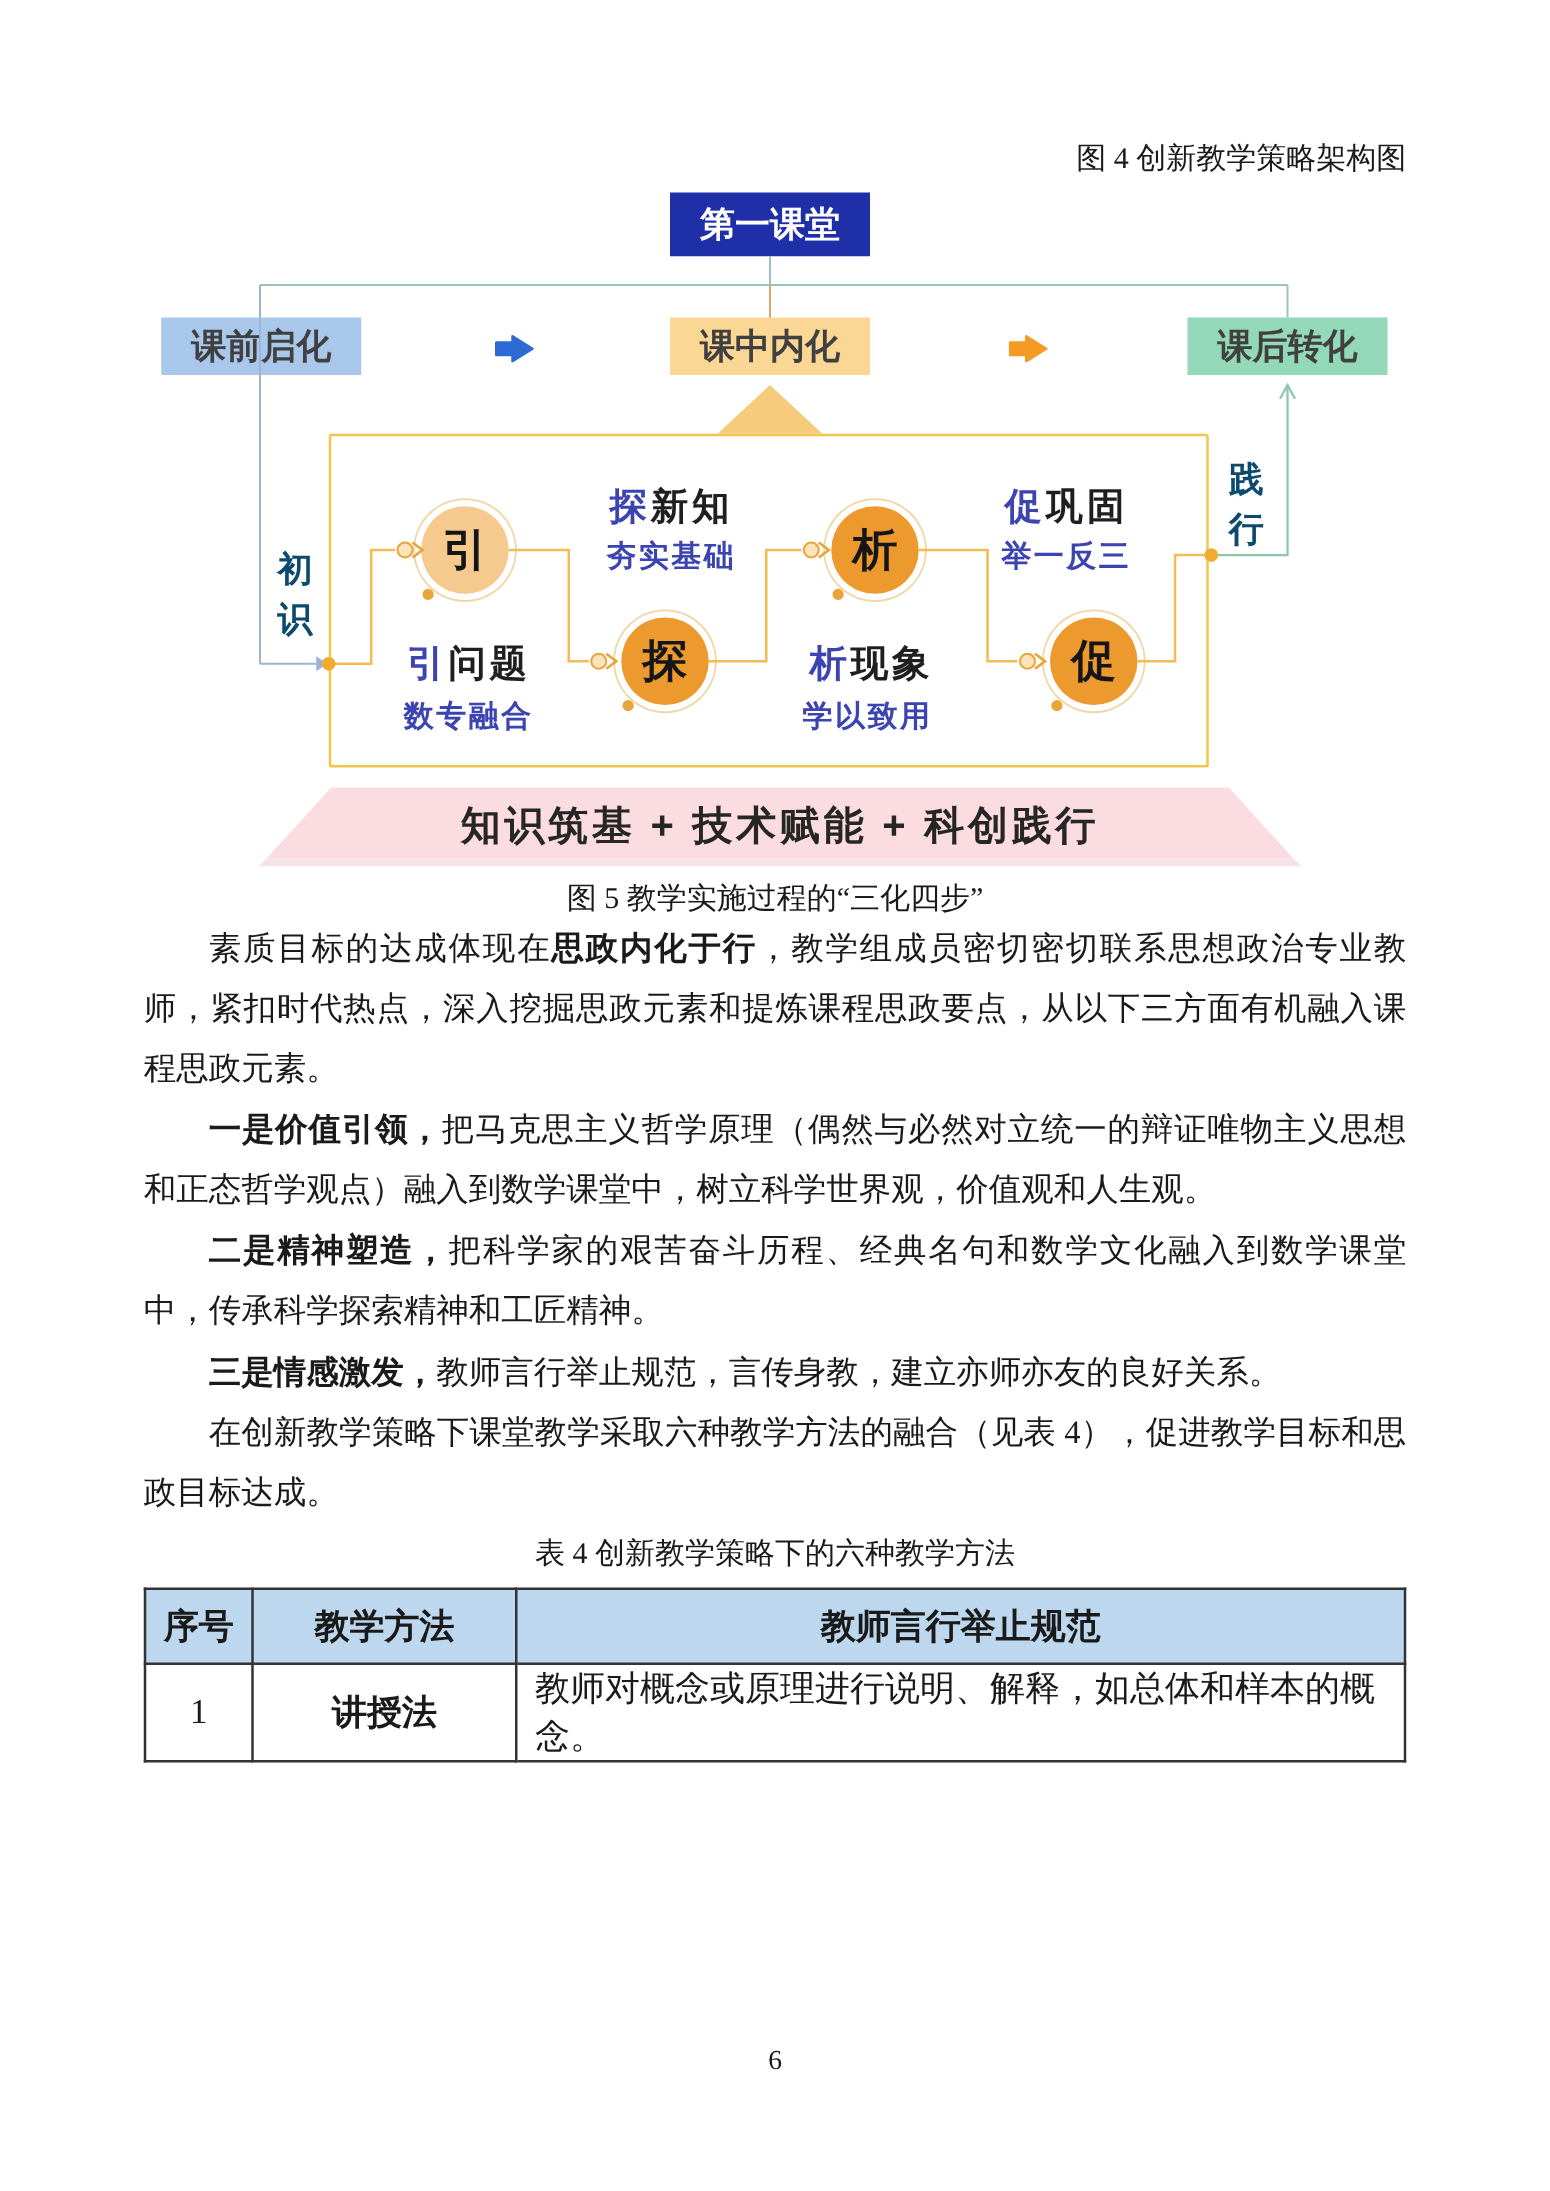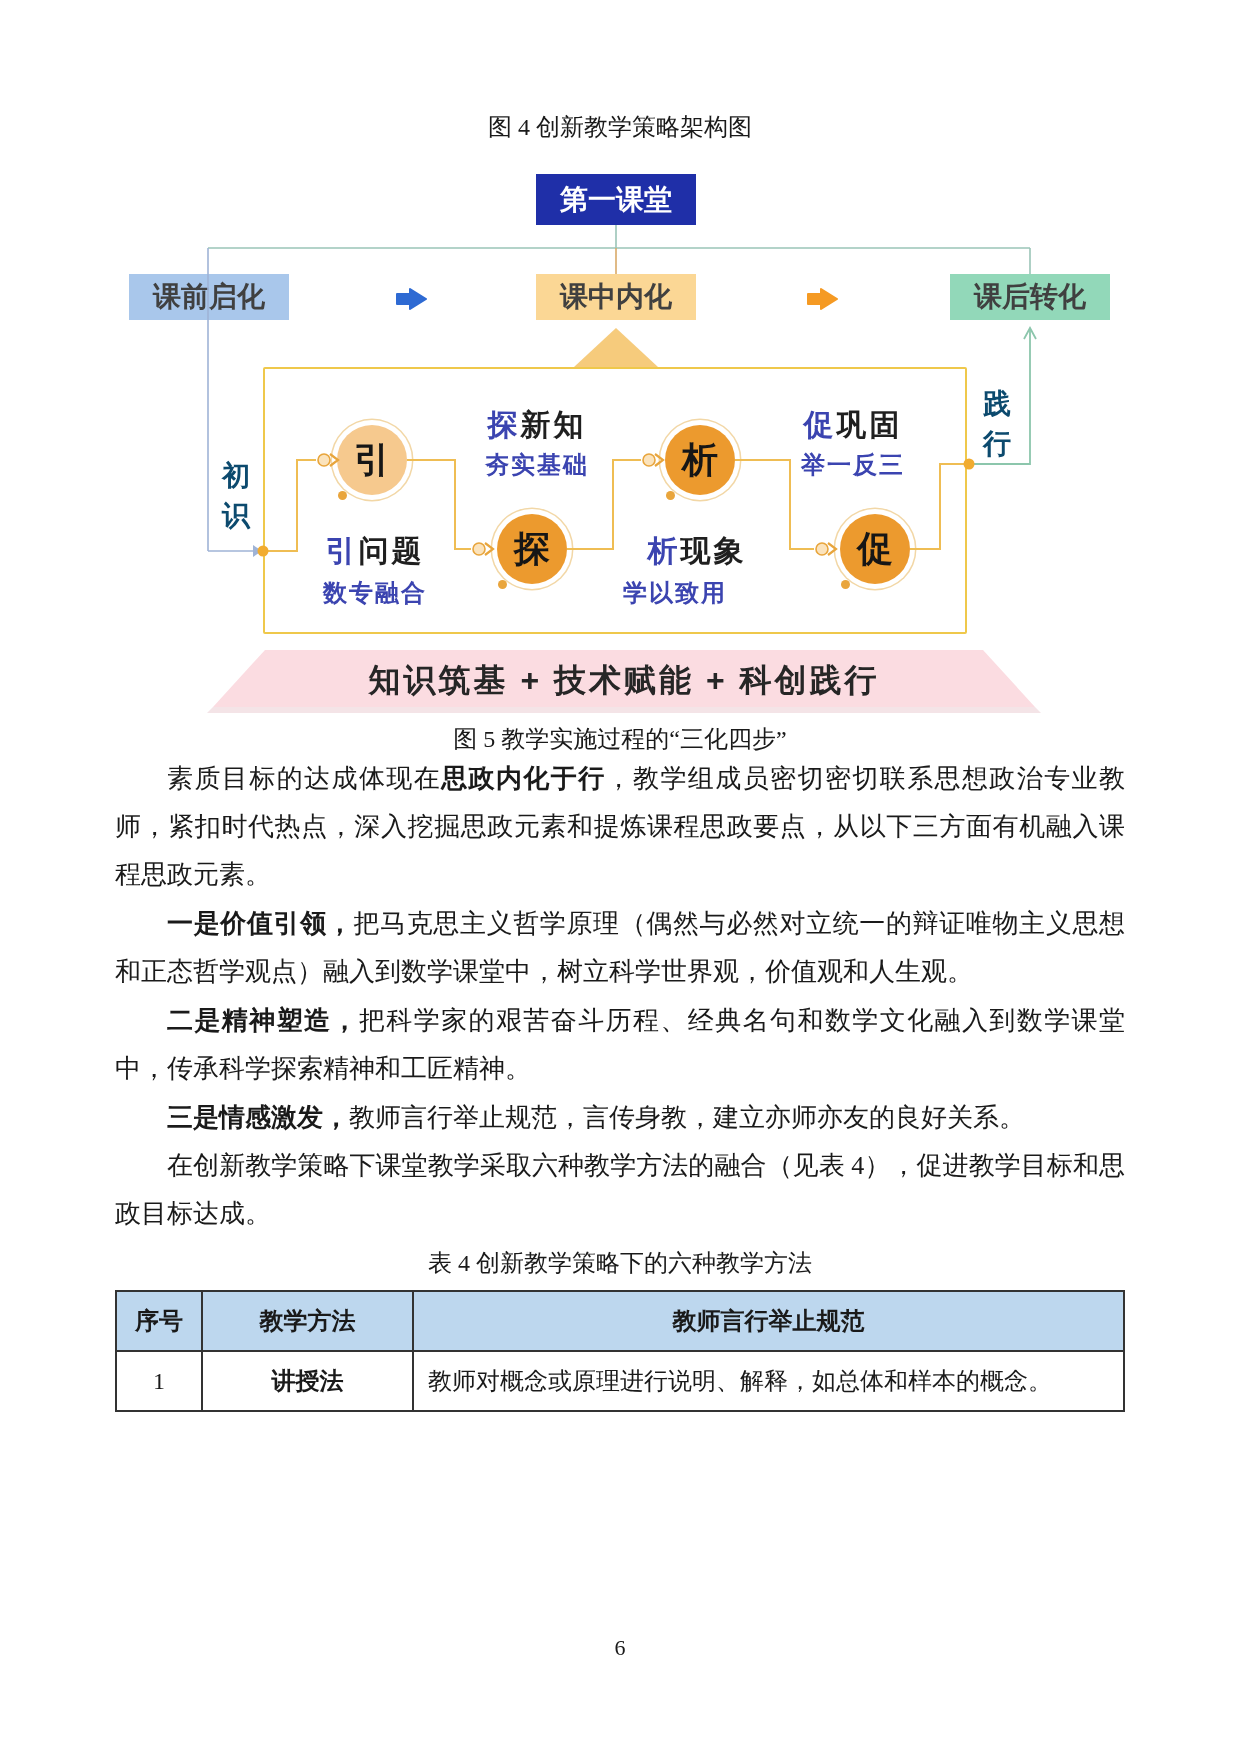--- a/index.html
+++ b/index.html
@@ -3,21 +3,21 @@
 <meta charset="utf-8">
 <style>
   html,body{margin:0;padding:0;background:#ffffff;}
   .page{
     width:1240px;height:1753px;position:relative;background:#fff;
     font-family:"Liberation Serif","DejaVu Serif",serif;color:#1a1a1a;
     overflow:hidden;
   }
   .content{padding:112px 115px 0 115px;}
   .cap{text-align:center;font-size:24px;line-height:30px;margin:0;}
-  .cap-fig4{margin-bottom:20px;}
+  .cap-fig4{margin-bottom:0;text-align:right;}
   p.body{font-size:26px;line-height:48px;margin:0;text-align:justify;text-indent:2em;}
   .b{font-family:"Liberation Sans","DejaVu Sans",sans-serif;font-weight:bold;}
 
   
   .figure{position:relative;width:1010px;height:556px;margin-top:0;
           font-family:"Liberation Sans","DejaVu Sans",sans-serif;}
   .figure .abs{position:absolute;}
   .fbox{display:flex;align-items:center;justify-content:center;
         font-weight:bold;font-size:28px;z-index:1;}
   .box-first{left:421px;top:12px;width:160px;height:51px;background:#1F2FA8;color:#ffffff;font-family:Liberation Serif, serif;}
@@ -41,36 +41,36 @@
   .c2{left:550px;top:263px;}
   .c3{left:725px;top:352px;}
   .fig-text{width:200px;text-align:center;font-size:30px;font-weight:bold;color:#1f1f1f;
             letter-spacing:3px;z-index:4;}
   .fig-text .blue{color:#3B44B0;}
   .fig-sub{width:200px;text-align:center;font-size:24px;font-weight:bold;color:#3B44B0;
            letter-spacing:2px;z-index:4;}
   .t1{left:322px;top:243px;}  .s1{left:322px;top:287px;}
   .t3{left:638px;top:243px;}  .s3{left:638px;top:287px;}
   .t0{left:160px;top:369px;}  .s0{left:160px;top:415px;}
-  .t2{left:482px;top:369px;}  .s2{left:460px;top:415px;}
+  .t2{left:482px;top:369px;}  .s2{left:479px;top:415px;}
   .side{width:32px;font-size:28px;font-weight:bold;color:#0c4a6e;line-height:40px;
         text-align:center;z-index:4;}
   .side-left{left:105px;top:294px;}
   .side-right{left:866px;top:222px;}
   .ribbon-label{left:109px;top:497px;width:800px;text-align:center;font-size:32px;
         font-weight:bold;color:#262626;letter-spacing:3px;z-index:4;}
   .cap-fig5{margin-top:6px;}
 
   
   .after-fig{margin-top:12px;}
 
   
   .cap-tbl{margin-top:10px;}
   table.methods{border-collapse:collapse;width:1010px;margin-top:12px;
-        font-size:24px;table-layout:fixed;}
+        font-size:28px;table-layout:fixed;}
   table.methods th,table.methods td{border:2px solid #333333;}
   table.methods th{background:#BDD7EE;height:56px;font-weight:bold;
         font-family:"Liberation Sans","DejaVu Sans",sans-serif;text-align:center;}
   table.methods td{height:56px;}
   .col-no{width:86px;}
   .col-method{width:211px;}
   td.cell-no{text-align:center;font-family:"Liberation Serif",serif;}
   td.cell-method{text-align:center;font-weight:bold;
         font-family:"Liberation Sans","DejaVu Sans",sans-serif;}
   td.cell-app{text-align:left;padding:0 6px 0 14px;}

